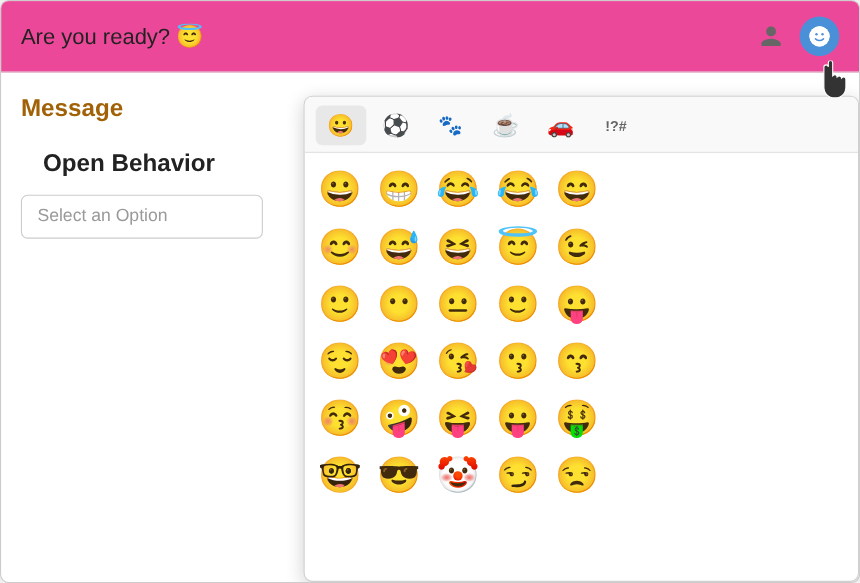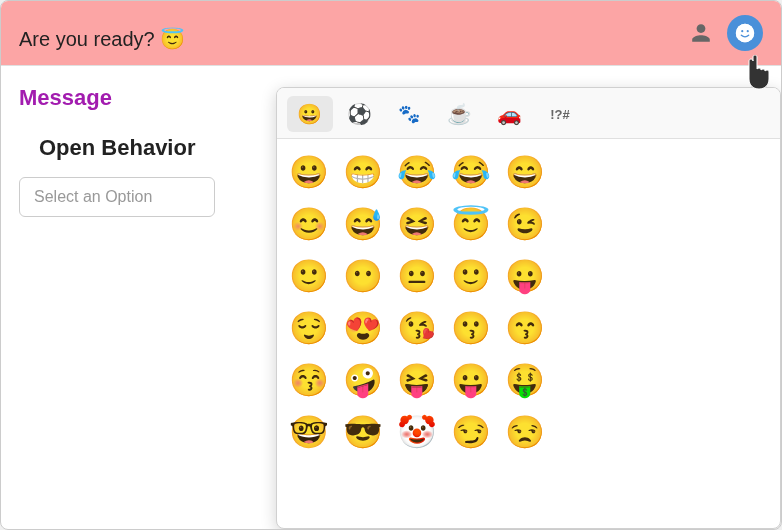--- a/index.html
+++ b/index.html
@@ -18,25 +18,25 @@
       background: #ffffff;
       border: 1px solid #ccc;
       border-radius: 8px;
       position: relative;
       overflow: hidden;
     }
 
     
     .header {
       display: flex;
-      align-items: flex-end;
+      align-items: center;
       justify-content: space-between;
       padding: 14px 18px;
       border-bottom: 1px solid #e0e0e0;
-      background: #fca5a5;
+      background: #ec4899;
     }
 
     .header-title {
       font-size: 20px;
       font-weight: 500;
       color: #222;
     }
 
     .header-icons {
       display: flex;
@@ -77,21 +77,21 @@
       padding: 20px 18px;
       position: absolute;
       top: 64px;
       left: 0;
       bottom: 0;
     }
 
     .field-label {
       font-size: 22px;
       font-weight: 600;
-      color: #a21caf;
+      color: #a16207;
       margin-bottom: 24px;
     }
 
     .field-label2 {
       font-size: 22px;
       font-weight: 600;
       color: #222;
       margin-bottom: 16px;
       margin-left: 20px;
     }
@@ -99,21 +99,21 @@
     .select-option {
       display: flex;
       align-items: center;
       padding: 10px 14px;
       border: 1px solid #ccc;
       border-radius: 6px;
       color: #999;
       font-size: 16px;
       cursor: pointer;
       background: #fff;
-      width: 196px;
+      width: 220px;
     }
 
     
     .emoji-picker {
       position: absolute;
       top: 86px;
       left: 275px;
       right: 0;
       bottom: 0;
       background: #fff;

